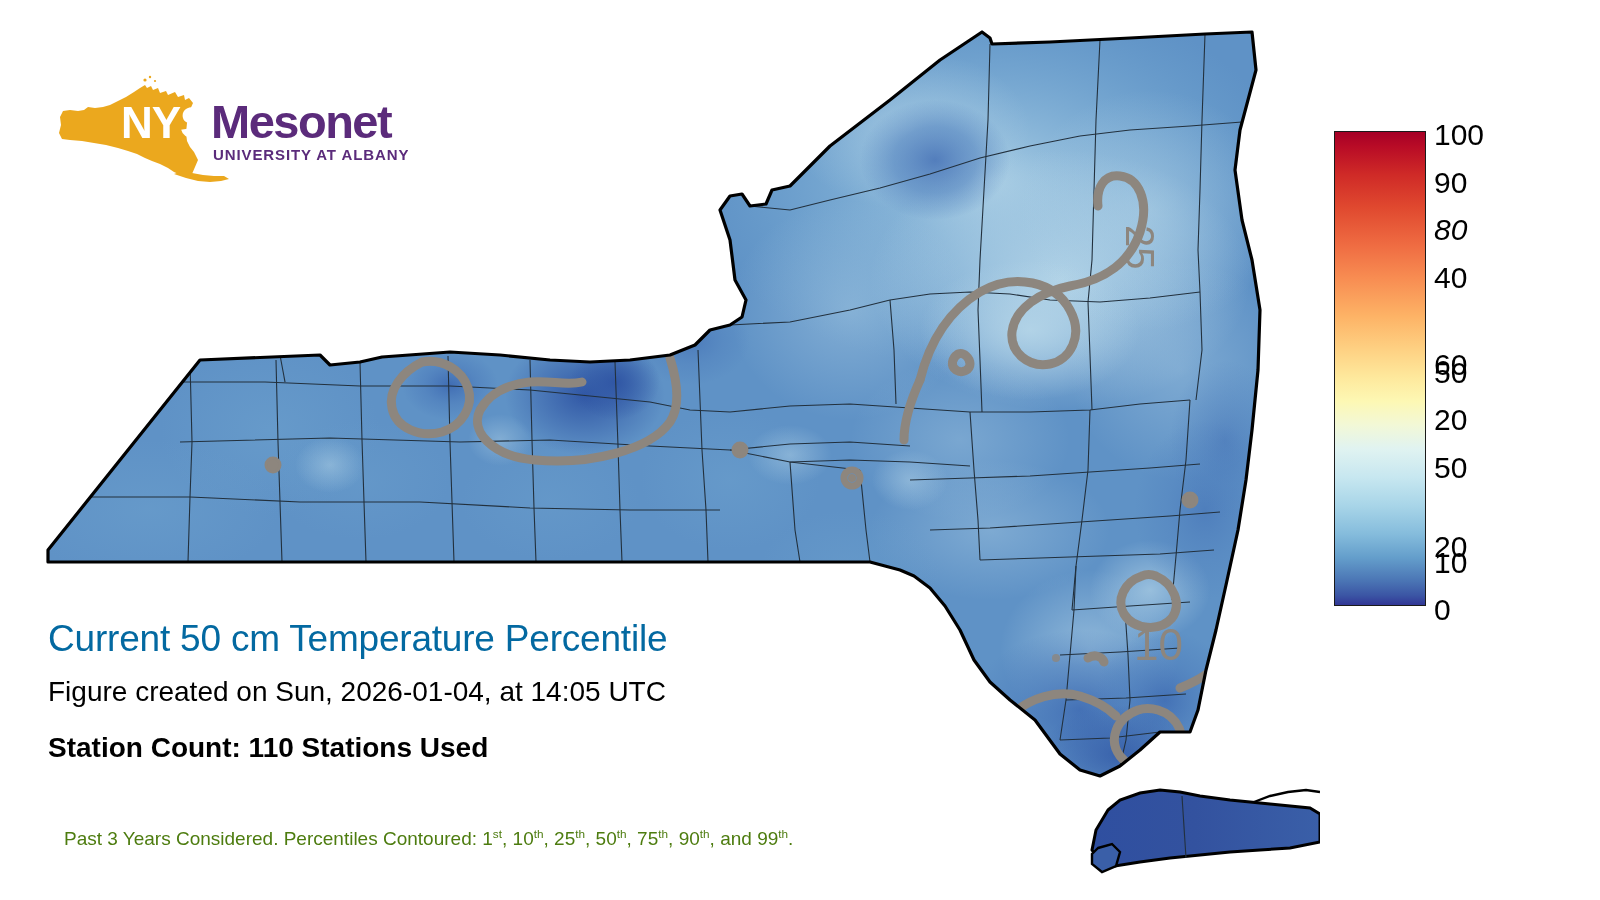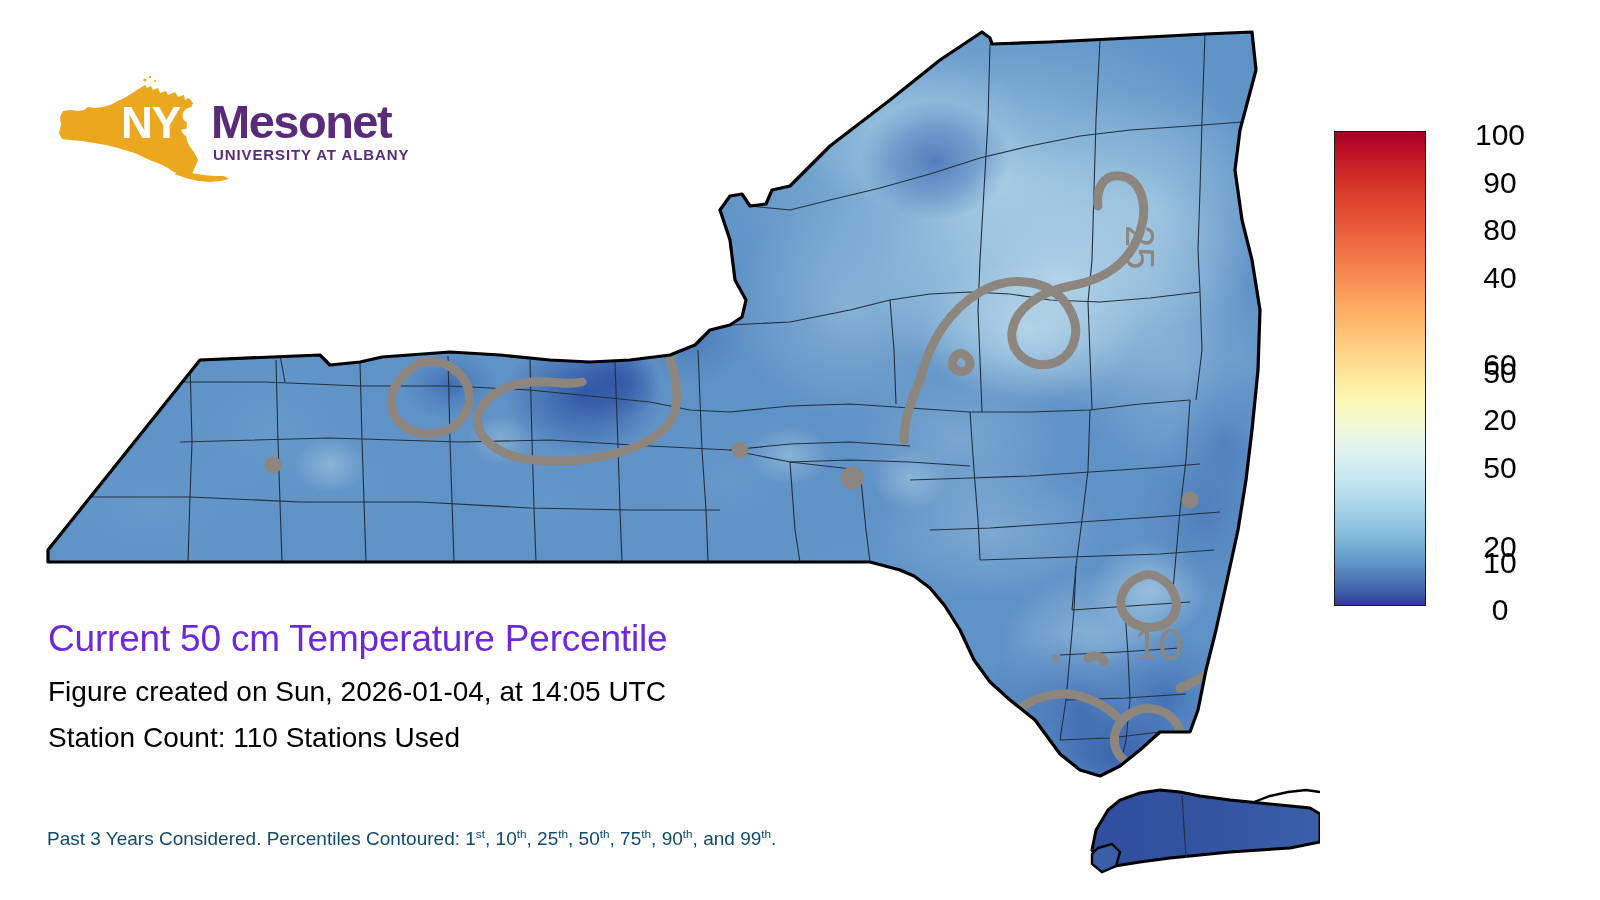--- a/index.html
+++ b/index.html
@@ -77,56 +77,56 @@
     position: absolute;
     left: 100px;
     top: 0;
     width: 132px;
     height: 500px;
   }
   .cb-tick {
     position: absolute;
     right: 0;
     width: 132px;
-    text-align: center;
+    text-align: left;
     font-size: 30px;
     line-height: 30px;
     color: #000;
     white-space: nowrap;
   }
 
   
   #text-block {
     position: absolute;
     left: 48px;
     top: 616px;
     width: 1010px;
   }
   #fig-title {
     font-size: 37px;
     line-height: 46px;
     letter-spacing: -0.2px;
-    color: #6d28d9;
+    color: #0369a1;
     white-space: nowrap;
   }
   #fig-created, #fig-stations {
     font-size: 28px;
     line-height: 36px;
     color: #000;
     white-space: nowrap;
   }
   #fig-created { margin-top: 12px; }
-  #fig-stations { margin-top: 10px; }
+  #fig-stations { margin-top: 20px; font-weight: bold; }
   #fig-footnote {
     position: absolute;
-    left: 47px;
+    left: 64px;
     top: 826px;
     font-size: 19px;
     line-height: 26px;
-    color: #0c4a6e;
+    color: #4d7c0f;
     white-space: nowrap;
   }
   #fig-footnote sup {
     font-size: 0.62em;
     vertical-align: super;
     line-height: 0;
   }
 </style>
 </head>
 <body>
@@ -419,21 +419,21 @@
       <path fill="#3a5fa8" stroke="#000000" stroke-width="2.4" d="M 1068,838 L 1082,834 L 1090,842 L 1086,856 L 1072,862 L 1062,854 L 1062,844 Z"></path>
     </g>
   </svg>
 </div>
 
 <div id="colorbar-group">
   <div id="colorbar-bar"></div>
   <div id="colorbar-ticks">
     <div class="cb-tick" style="top:0px;">100</div>
     <div class="cb-tick" style="top:47.5px;">90</div>
-    <div class="cb-tick" style="top:95px;">80</div>
+    <div class="cb-tick" style="top:95px;font-style:italic;">80</div>
     <div class="cb-tick" style="top:142.5px;">40</div>
     <div class="cb-tick" style="top:190px;margin-top:40px;">60</div>
     <div class="cb-tick" style="top:237.5px;">50</div>
     <div class="cb-tick" style="top:285px;">20</div>
     <div class="cb-tick" style="top:332.5px;">50</div>
     <div class="cb-tick" style="top:380px;margin-top:32px;">20</div>
     <div class="cb-tick" style="top:427.5px;">10</div>
     <div class="cb-tick" style="top:475px;">0</div>
   </div>
 </div>

